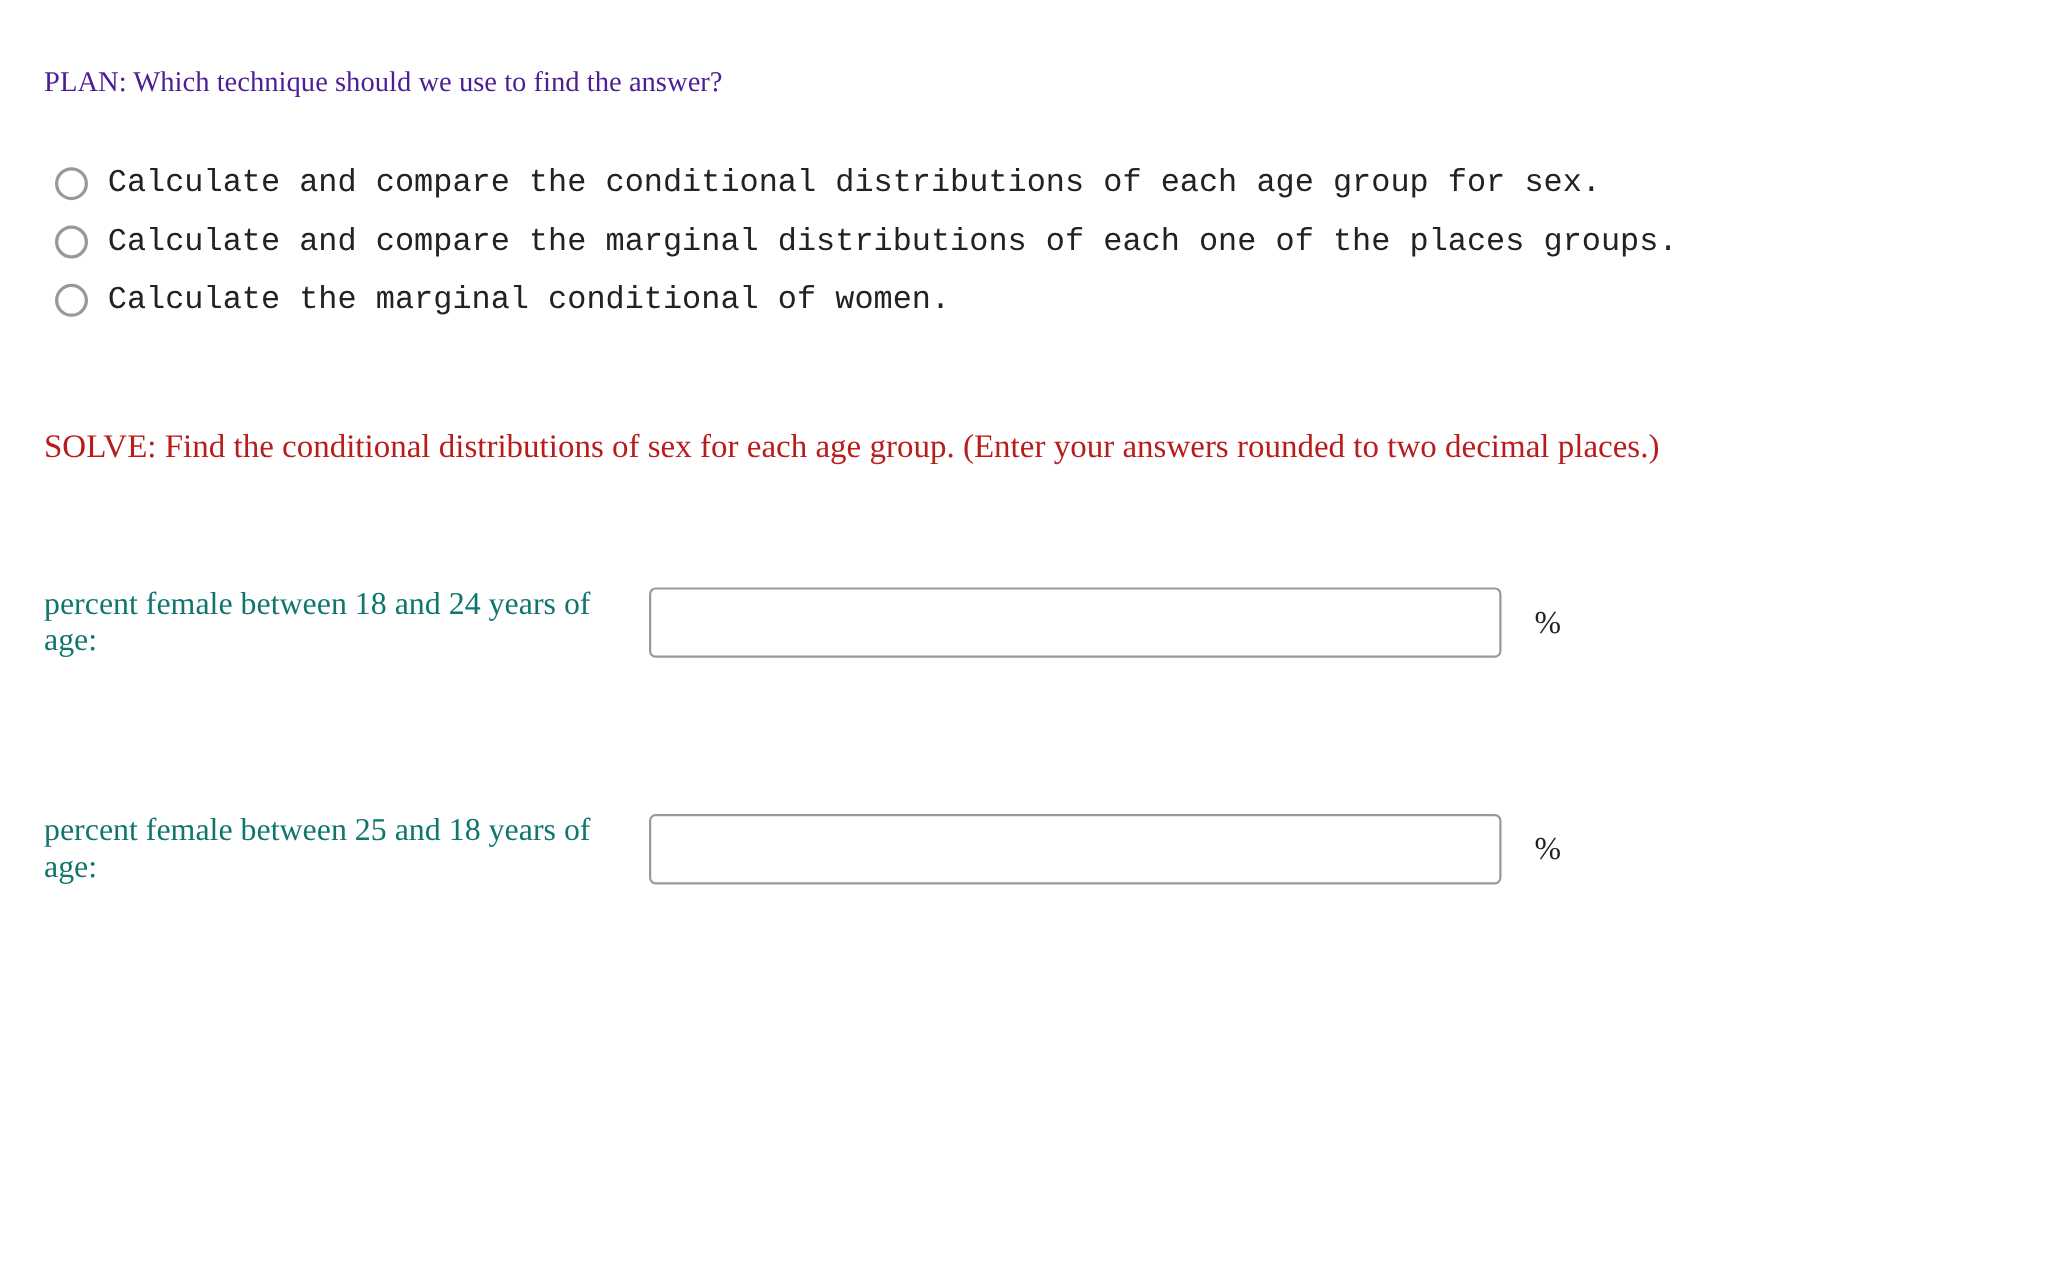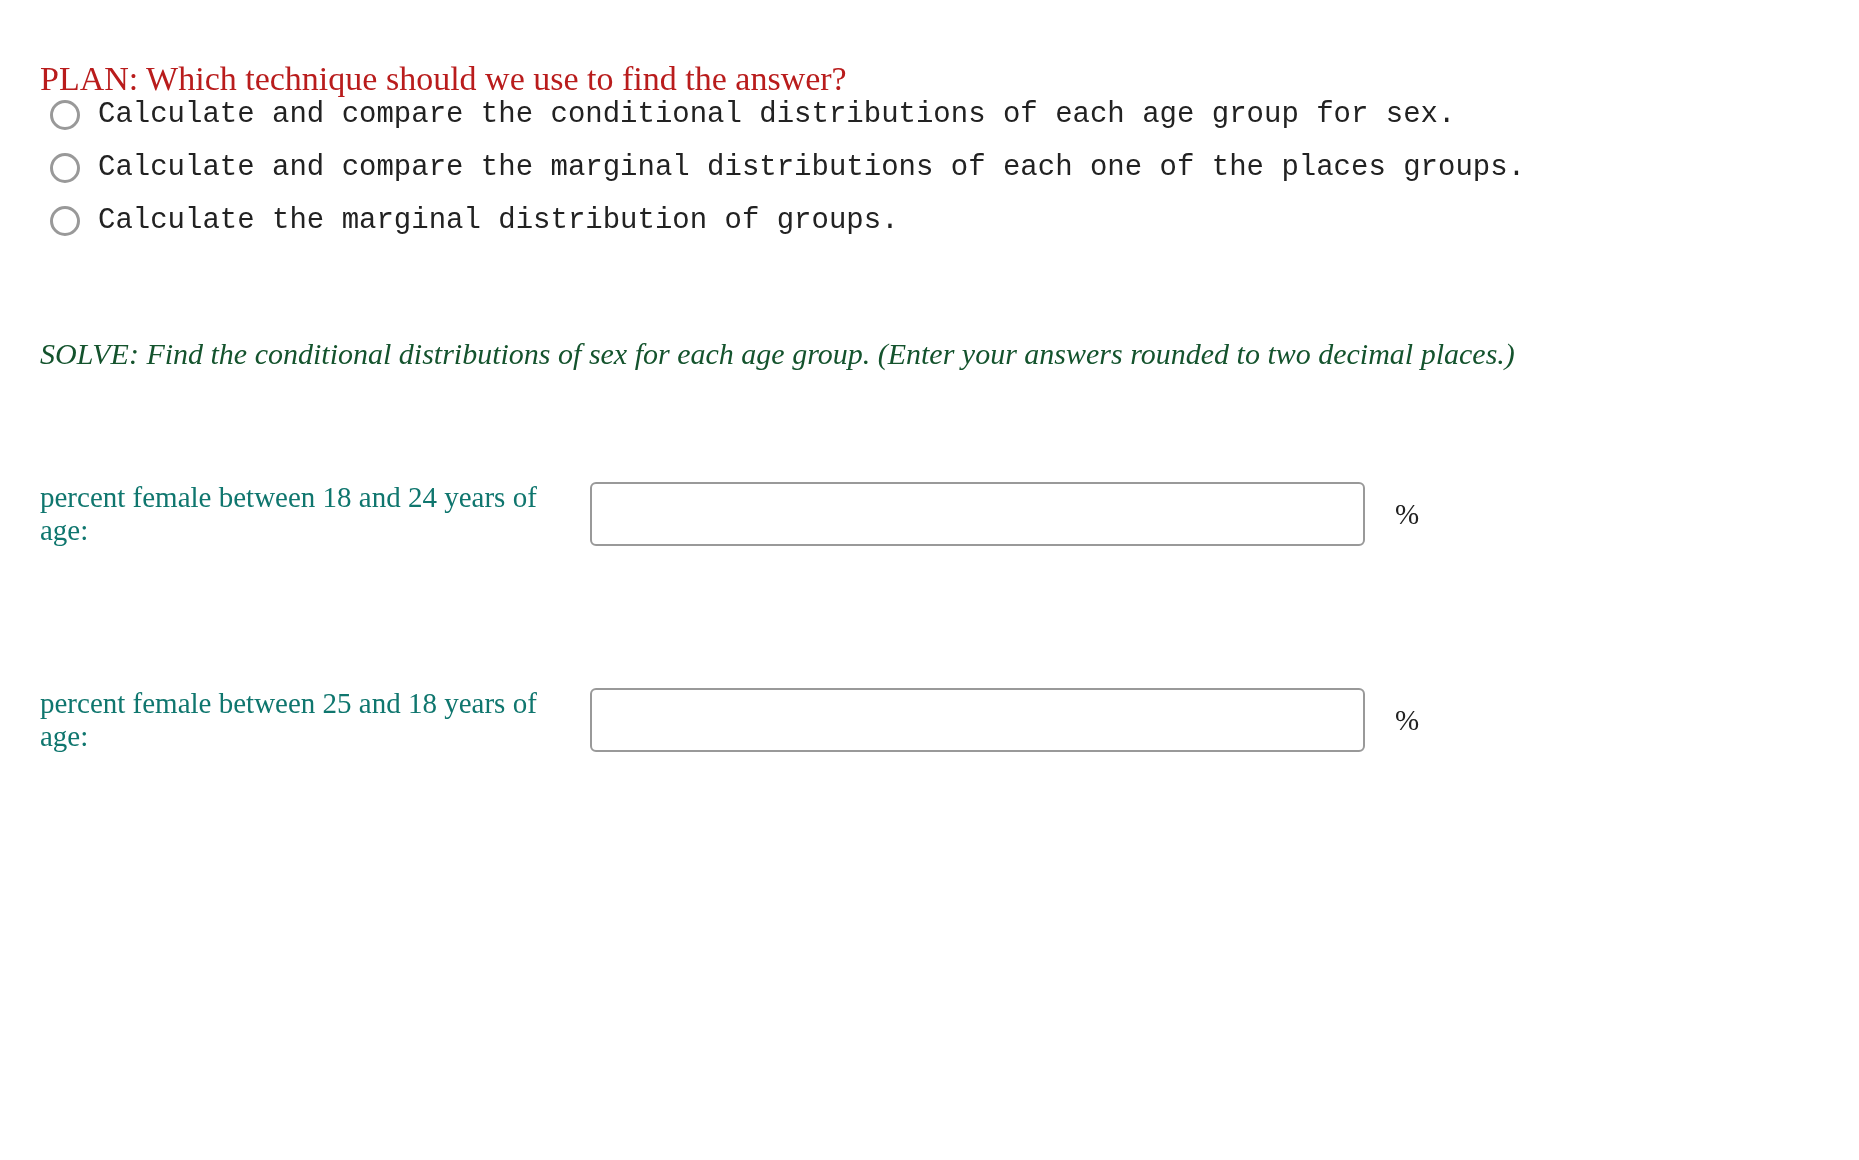--- a/index.html
+++ b/index.html
@@ -8,22 +8,23 @@
       padding: 0;
     }
     body {
       font-family: Georgia, 'Times New Roman', serif;
       background: #ffffff;
       padding: 60px 40px 40px 40px;
       width: 1859px;
       color: #333333;
     }
     .question-text {
-      font-size: 34px;
-      color: #b91c1c;
+      font-size: 26px;
+      color: #4c1d95;
+      margin-bottom: 60px;
     }
     .options-container {
       margin-left: 10px;
       margin-bottom: 100px;
     }
     .option-row {
       display: flex;
       align-items: center;
       margin-bottom: 20px;
     }
@@ -38,23 +39,22 @@
       background: #ffffff;
     }
     .option-label {
       font-size: 29px;
       color: #222222;
       cursor: pointer;
       font-family: Liberation Mono, monospace;
     }
     .solve-text {
       font-size: 30px;
-      color: #14532d;
+      color: #b91c1c;
       margin-bottom: 110px;
-      font-style: italic;
     }
     .answer-row {
       display: flex;
       align-items: center;
       margin-bottom: 140px;
     }
     .answer-label {
       font-size: 29px;
       color: #0f766e;
       width: 550px;
@@ -84,21 +84,21 @@
   <div class="option-row">
     <div class="radio-circle"></div>
     <span class="option-label">Calculate and compare the conditional distributions of each age group for sex.</span>
   </div>
   <div class="option-row">
     <div class="radio-circle"></div>
     <span class="option-label">Calculate and compare the marginal distributions of each one of the places groups.</span>
   </div>
   <div class="option-row">
     <div class="radio-circle"></div>
-    <span class="option-label">Calculate the marginal distribution of groups.</span>
+    <span class="option-label">Calculate the marginal conditional of women.</span>
   </div>
 </div>
 
 <div class="solve-text">SOLVE: Find the conditional distributions of sex for each age group. (Enter your answers rounded to two decimal places.)</div>
 
 <div class="answer-row">
   <span class="answer-label">percent female between 18 and 24 years of age:</span>
   <input type="text" class="answer-input" value="" style="">
   <span class="percent-sign">%</span>
 </div>

